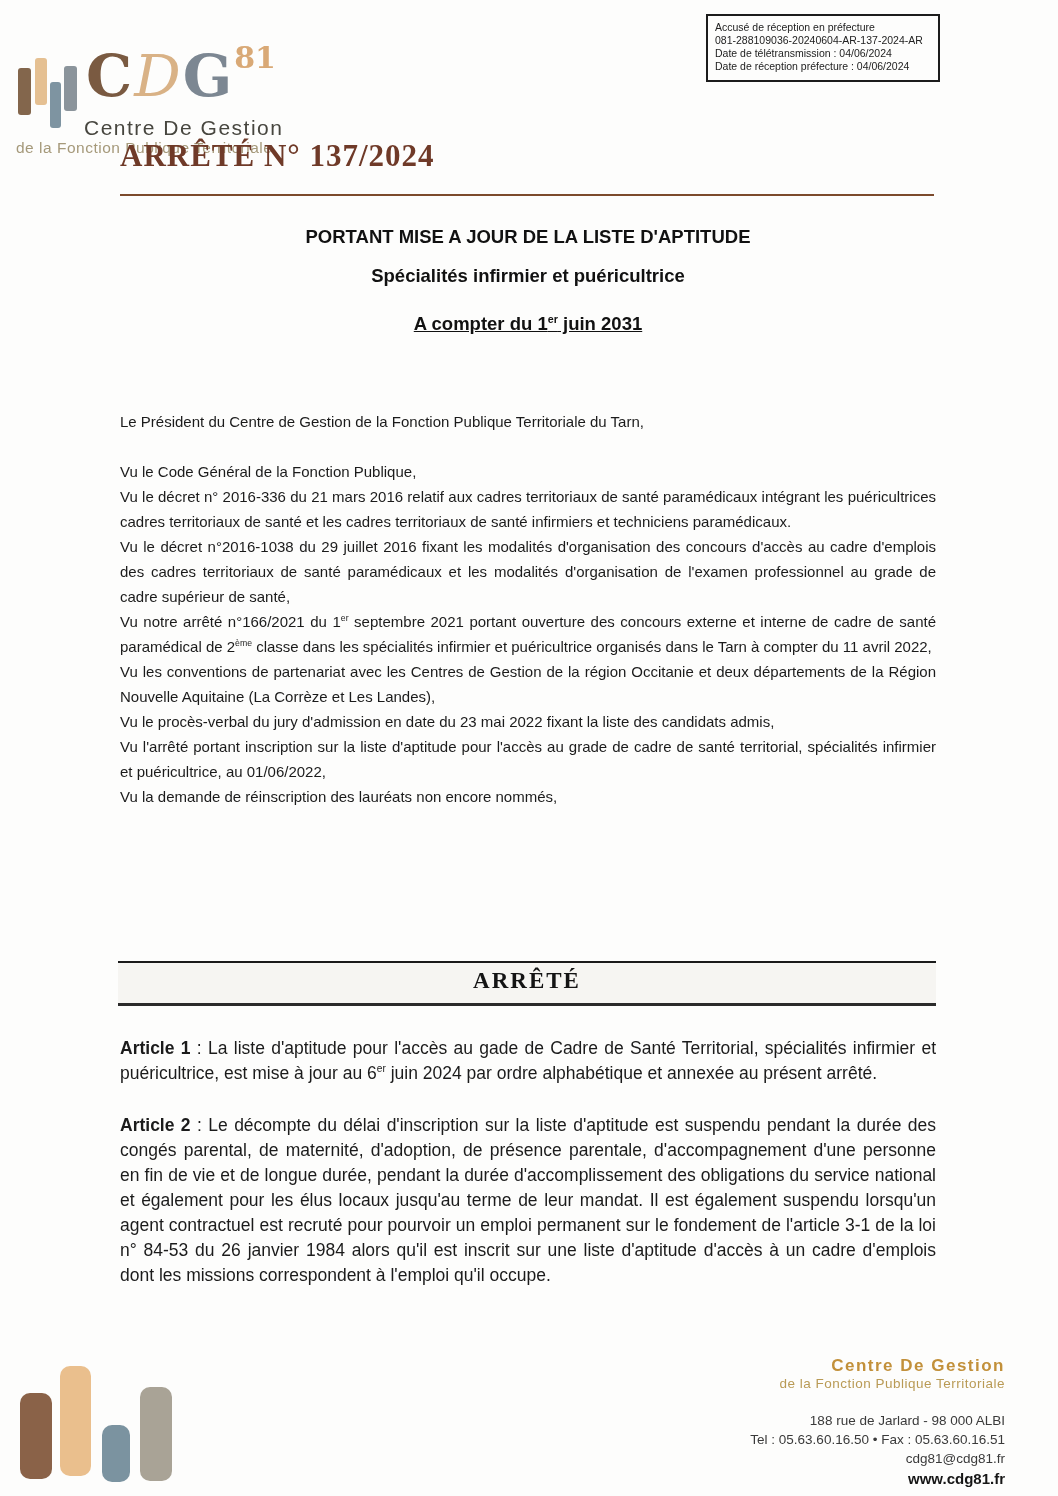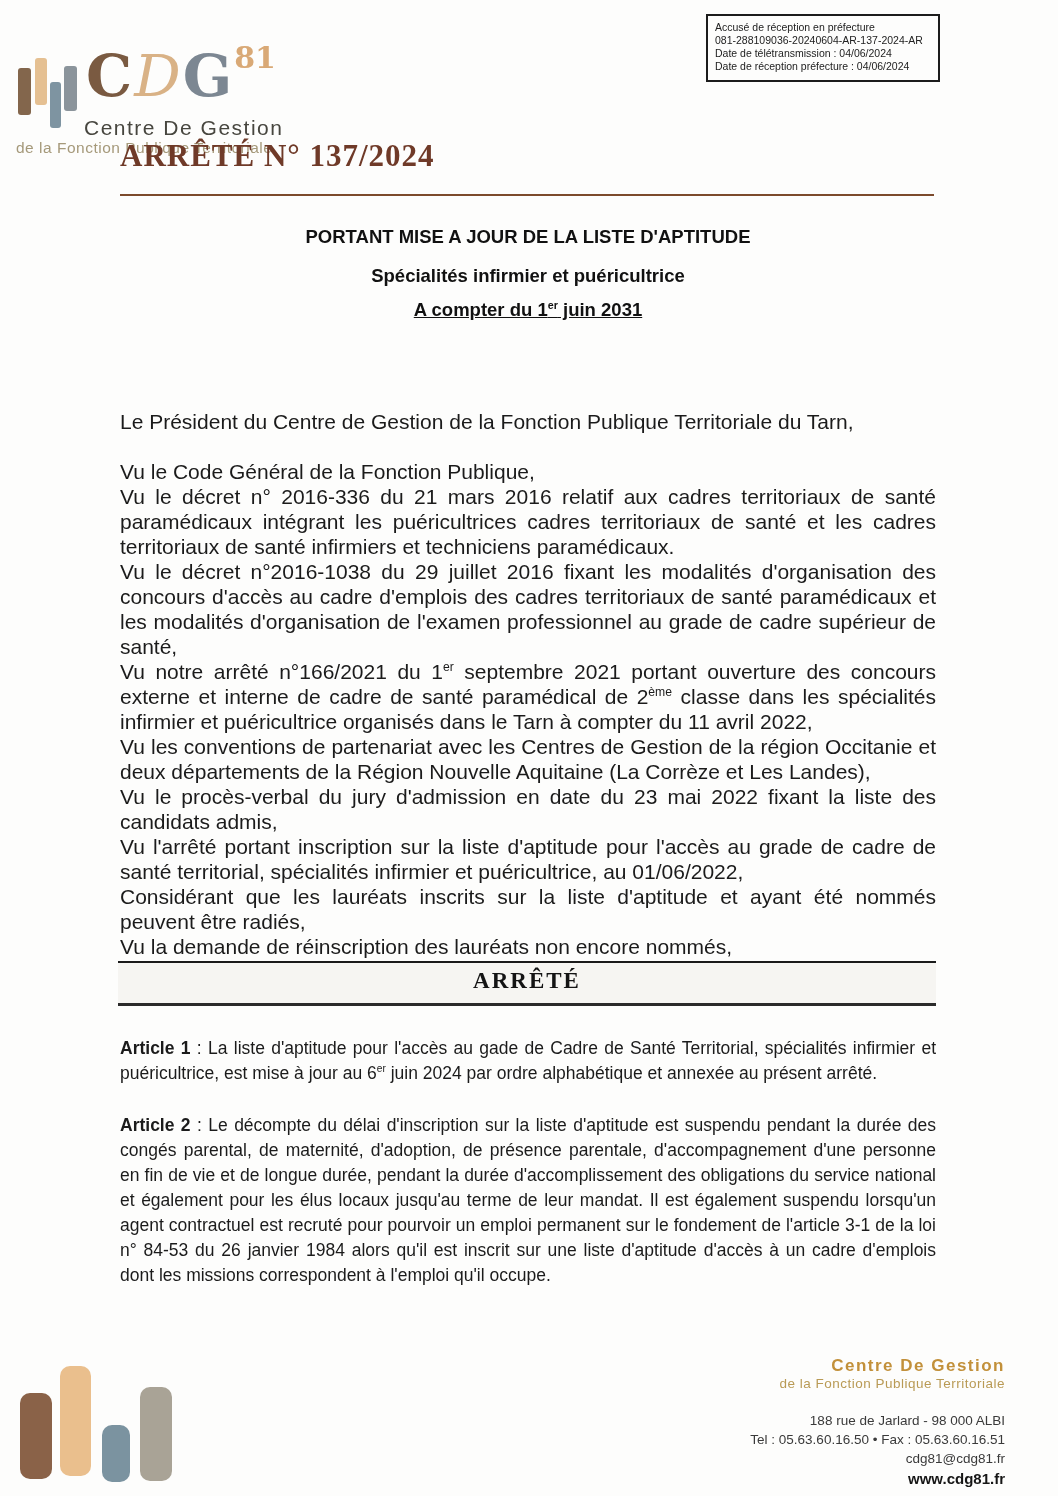--- a/index.html
+++ b/index.html
@@ -43,28 +43,28 @@
     position:absolute; left:120px; top:138px; width:816px;
     font-family:"Liberation Serif", serif;
     font-weight:bold; font-size:31px; letter-spacing:1px;
   }
   .title-rule { position:absolute; left:120px; top:194px; width:814px; border-top:2px solid #7c4a2c; }
 
   
   .subtitle { position:absolute; left:120px; top:226px; width:816px; text-align:center; font-weight:bold; color:#111; }
   .sub1 { font-size:18.5px; margin-bottom:17px; }
   .sub2 { font-size:18.5px; margin-bottom:11px; }
-  .sub3 { font-size:18.5px; margin-bottom:12px; }
+  .sub3 { font-size:18.5px; margin-bottom:26px; }
   .sub4 { font-size:18.5px; text-decoration:underline; }
   sup { font-size:0.58em; vertical-align:super; line-height:0; }
 
   
   .body-text {
     position:absolute; left:120px; top:409px; width:816px;
-    font-size:21px; line-height:25px; text-align:justify; color:#1b1b1b;
+    font-size:15px; line-height:25px; text-align:justify; color:#1b1b1b;
   }
   .body-text p { margin:0; }
   .body-text p.gap-after { margin-bottom:25px; }
 
   
   .section-heading {
     position:absolute; left:118px; top:961px; width:818px;
     border-top:2px solid #1a1a1a; border-bottom:3px solid #2b2b2b;
     background:#f6f5f2;
     text-align:center;
@@ -131,21 +131,20 @@
 
   <div class="body-text">
       <p class="gap-after"><span>Le Président du Centre de Gestion de la Fonction Publique Territoriale du Tarn,</span></p>
       <p><span>Vu le Code Général de la Fonction Publique,</span></p>
       <p><span>Vu le décret n° 2016-336 du 21 mars 2016 relatif aux cadres territoriaux de santé paramédicaux intégrant les puéricultrices cadres territoriaux de santé et les cadres territoriaux de santé infirmiers et techniciens paramédicaux.</span></p>
       <p><span>Vu le décret n°2016-1038 du 29 juillet 2016 fixant les modalités d'organisation des concours d'accès au cadre d'emplois des cadres territoriaux de santé paramédicaux et les modalités d'organisation de l'examen professionnel au grade de cadre supérieur de santé,</span></p>
       <p><span>Vu notre arrêté n°166/2021 du 1</span><sup>er</sup><span> septembre 2021 portant ouverture des concours externe et interne de cadre de santé paramédical de 2</span><sup>ème</sup><span> classe dans les spécialités infirmier et puéricultrice organisés dans le Tarn à compter du 11 avril 2022,</span></p>
       <p><span>Vu les conventions de partenariat avec les Centres de Gestion de la région Occitanie et deux départements de la Région Nouvelle Aquitaine (La Corrèze et Les Landes),</span></p>
       <p><span>Vu le procès-verbal du jury d'admission en date du 23 mai 2022 fixant la liste des candidats admis,</span></p>
       <p><span>Vu l'arrêté portant inscription sur la liste d'aptitude pour l'accès au grade de cadre de santé territorial, spécialités infirmier et puéricultrice, au 01/06/2022,</span></p>
-      <p><span>Considérant que les lauréats inscrits sur la liste d'aptitude et ayant été nommés peuvent être radiés,</span></p>
       <p><span>Vu la demande de réinscription des lauréats non encore nommés,</span></p>
     </div>
 
   <div class="section-heading">ARRÊTÉ</div>
 
   <div class="articles">
       <p><span class="article-label">Article 1</span><span> : La liste d'aptitude pour l'accès au gade de Cadre de Santé Territorial, spécialités infirmier et puéricultrice, est mise à jour au 6</span><sup>er</sup><span> juin 2024 par ordre alphabétique et annexée au présent arrêté.</span></p>
       <p><span class="article-label">Article 2</span><span> :  Le décompte du délai d'inscription sur la liste d'aptitude est suspendu pendant la durée des congés parental, de maternité, d'adoption, de présence parentale, d'accompagnement d'une personne en fin de vie et de longue durée, pendant la durée d'accomplissement des obligations du service national et également pour les élus locaux jusqu'au terme de leur mandat. Il est également suspendu lorsqu'un agent contractuel est recruté pour pourvoir un emploi permanent sur le fondement de l'article 3-1 de la loi n° 84-53 du 26 janvier 1984 alors qu'il est inscrit sur une liste d'aptitude d'accès à un cadre d'emplois dont les missions correspondent à l'emploi qu'il occupe.</span></p>
     </div>
 

